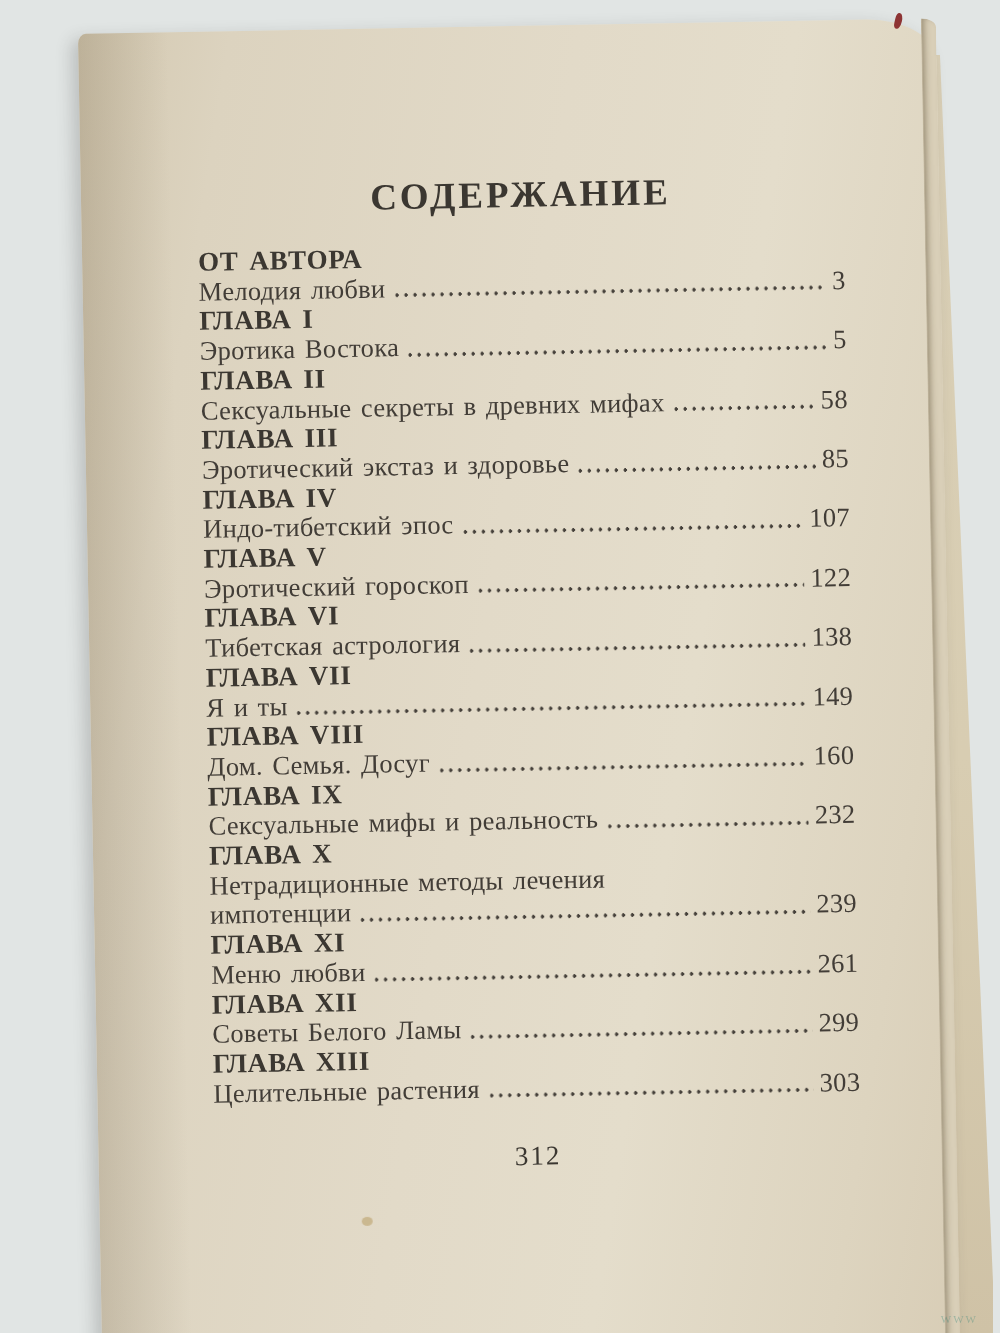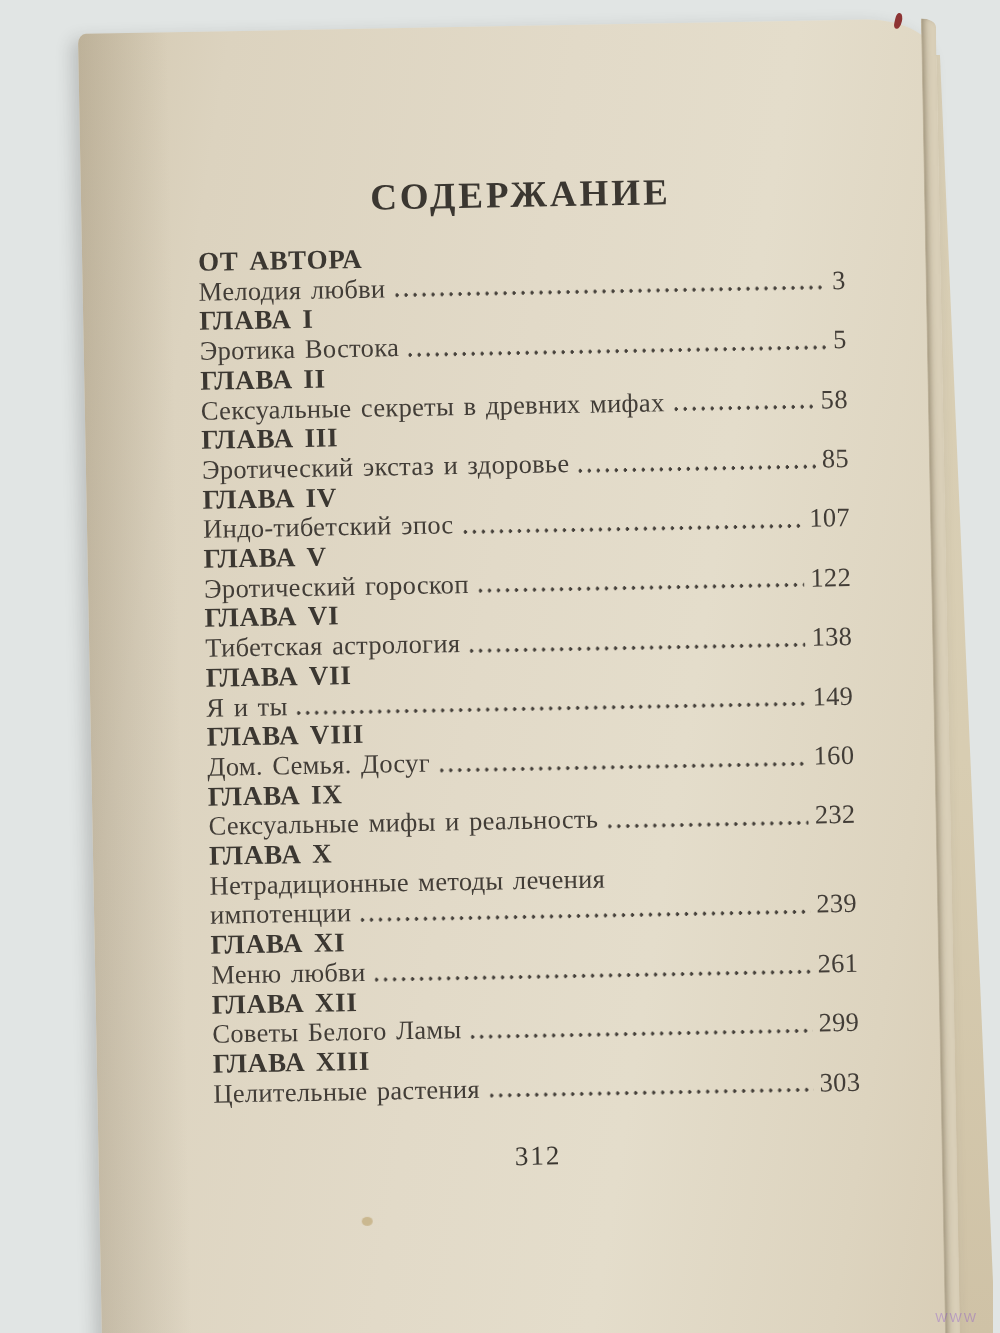--- a/index.html
+++ b/index.html
@@ -95,23 +95,23 @@
   .footer-page-number{
     margin-top:38px;
     text-align:center;
     font-size:27px;letter-spacing:2px;
     color:#3b3731;
   }
 
   
   .watermark{
     position:absolute;right:22px;bottom:8px;
-    font-family:Liberation Sans, sans-serif;
-    font-size:13px;letter-spacing:2px;
-    color:#6d28d9;opacity:.28;
+    font-family:Liberation Serif, serif;
+    font-size:11px;letter-spacing:2px;
+    color:#0f766e;opacity:.28;
     transform:none;
   }
 </style>
 </head>
 <body>
 
 <div class="stage">
 
   <div class="stack-wedge"></div>
 

